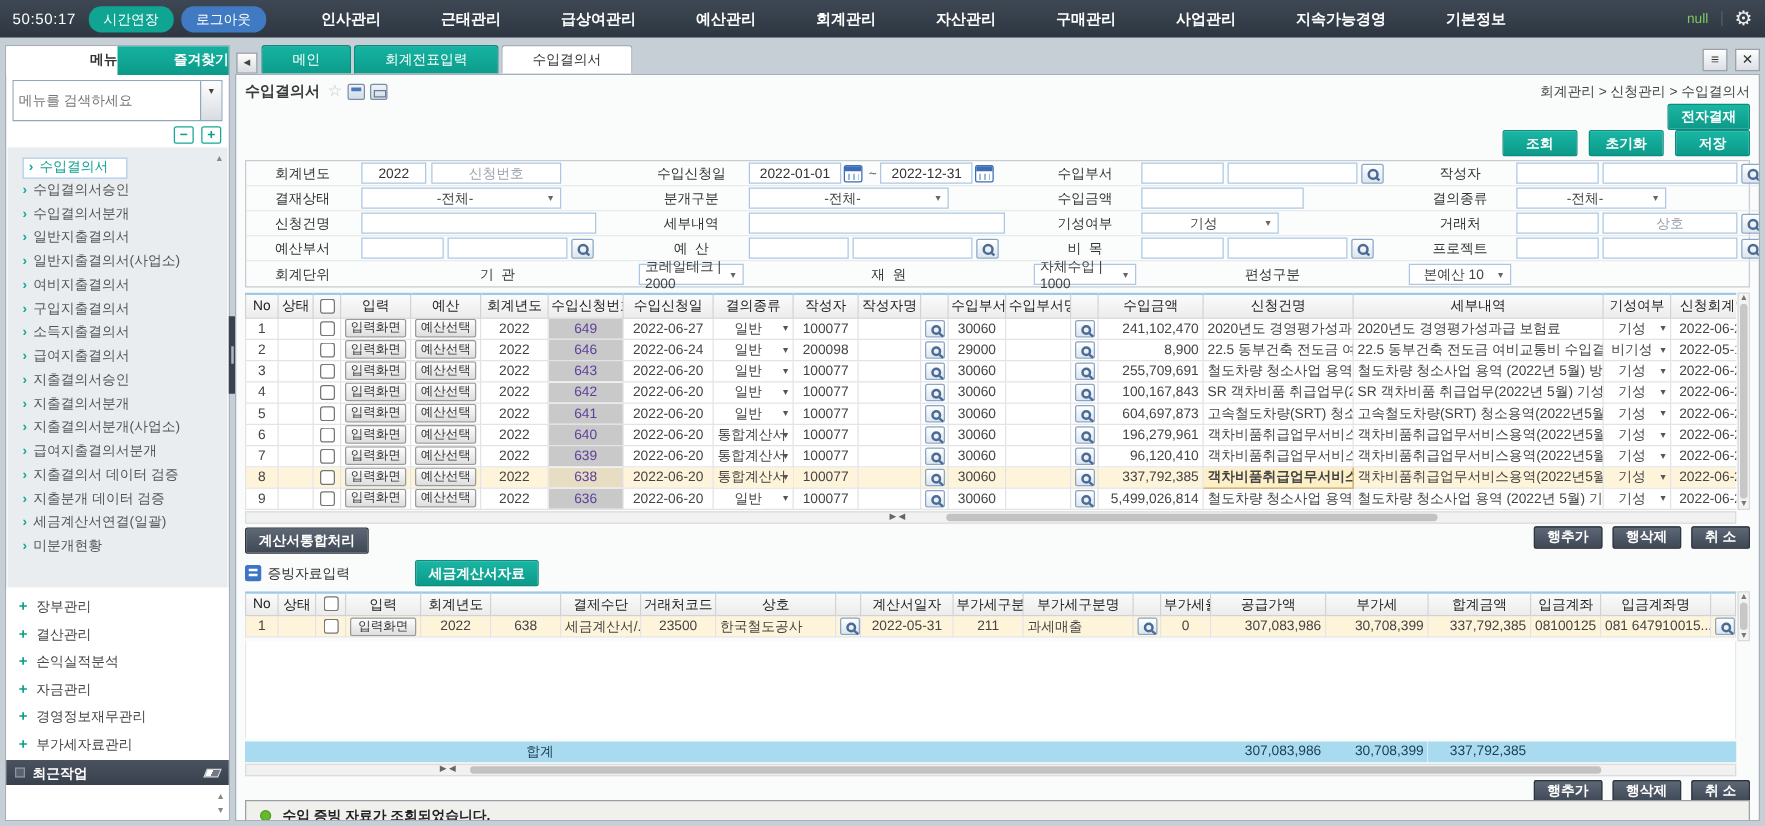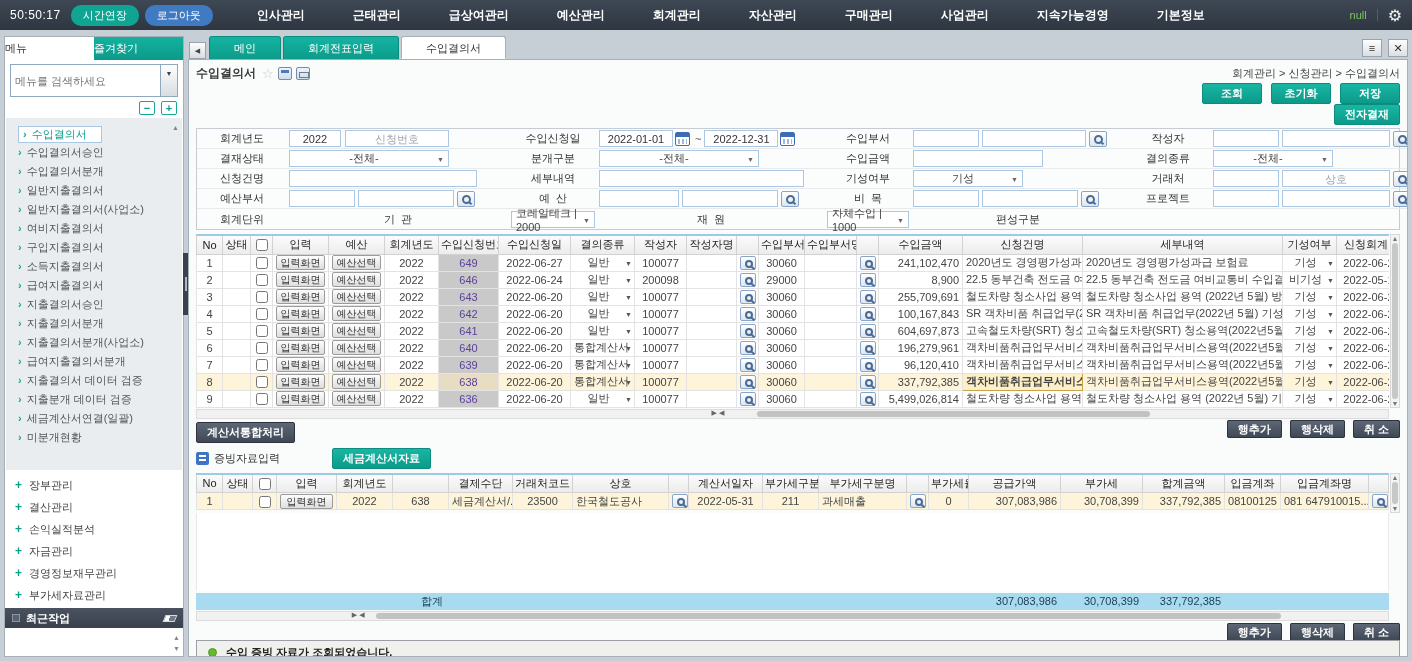--- a/index.html
+++ b/index.html
@@ -13,21 +13,21 @@
   .pill.extend { background:#10a493; }
   .pill.logout { background:#3f7ac2; }
   .topnav { display:flex; gap:48px; padding-left:38px; font-weight:bold; font-size:12px; }
   .topnav span { cursor:pointer; white-space:nowrap; }
   .topuser { margin-left:auto; color:#7ec65f; font-size:11px; padding-right:10px; border-right:1px solid #555f6b; }
   .gear { margin-left:10px; font-size:16px; color:#f0f0f0; cursor:pointer; }
 
   
   .sidebar { position:absolute; left:4px; top:36px; width:180px; height:621px; background:#fff; border:1px solid #a7afb8; display:flex; flex-direction:column; }
   .side-tabs { display:flex; height:23px; flex:none; }
-  .side-tab { flex:1; text-align:left; line-height:22px; font-weight:normal; cursor:pointer; }
+  .side-tab { flex:1; text-align:right; line-height:22px; font-weight:bold; cursor:pointer; }
   .side-tab.active { background:#fff; color:#333; }
   .side-tab.fav { background:linear-gradient(#15b1a0,#0c9a89); color:#fff; }
   .side-search { padding:4px 5px 2px 5px; flex:none; }
   .search-combo { display:flex; border:1px solid #8fa8c0; height:33px; background:#fff; }
   .search-combo input { flex:1; border:none; outline:none; font-size:11px; padding:0 4px; color:#555; min-width:0; }
   .combo-arrow { width:17px; border-left:1px solid #8fa8c0; background:linear-gradient(#fefefe,#d8dde2); font-size:7px; line-height:17px; text-align:center; color:#444; cursor:pointer; }
   .pm-row { text-align:right; padding:2px 6px 3px 0; flex:none; }
   .pm-btn { display:inline-block; width:16px; height:14px; line-height:12px; text-align:center; border:1px solid #14a897; color:#0d9d8c; background:#fff; border-radius:2px; font-weight:bold; font-size:11px; margin-left:3px; cursor:pointer; }
   .tree { background:#e9edf0; margin:0 1px; flex:none; height:352px; overflow:hidden; padding:8px 14px 0 12px; position:relative; }
   .titem { height:19px; line-height:19px; color:#555; white-space:nowrap; cursor:pointer; overflow:hidden; }
@@ -251,26 +251,26 @@
 
   <div class="panel">
     <div class="title-row">
       <span class="pg-title">수입결의서</span>
       <span class="star">☆</span>
       <span class="mini-ico b1"></span>
       <span class="mini-ico b2"></span>
       <span class="crumb">회계관리 &gt; 신청관리 &gt; 수입결의서</span>
     </div>
     <div class="toolbar">
+      <span class="btn-teal">전자결재</span>
+    </div>
+    <div class="toolbar">
       <span class="btn-teal">조회</span>
       <span class="btn-teal">초기화</span>
       <span class="btn-teal">저장</span>
-    </div>
-    <div class="toolbar">
-      <span class="btn-teal">전자결재</span>
     </div>
 
     <div class="form-box">
       <div class="form-grid">
 
         <div class="fcell flabel">회계년도</div>
         <div class="fcell">
           <input class="fld c" style="width: 52px;" value="2022">
           <input class="fld" style="width: 104px; margin-left: 4px;" placeholder="신청번호">
         </div>
@@ -377,20 +377,26 @@
             </span>
           </div>
         <div class="fcell flabel last">재  원</div>
         <div class="fcell last">
             <span class="sel" style="width:140px">
               <span>자체수입 | 1000</span>
               <span class="arr">▼</span>
             </span>
           </div>
         <div class="fcell flabel last">편성구분</div>
+        <div class="fcell last">
+            <span class="sel" style="width:130px">
+              <span>본예산 10</span>
+              <span class="arr">▼</span>
+            </span>
+          </div>
       </div>
     </div>
 
     <div class="grid-block g1">
       <div class="grid-clip">
         <table style="width:1210px">
           <colgroup>
             <col style="width:26px">
               <col style="width:28px">
               <col style="width:22px">

